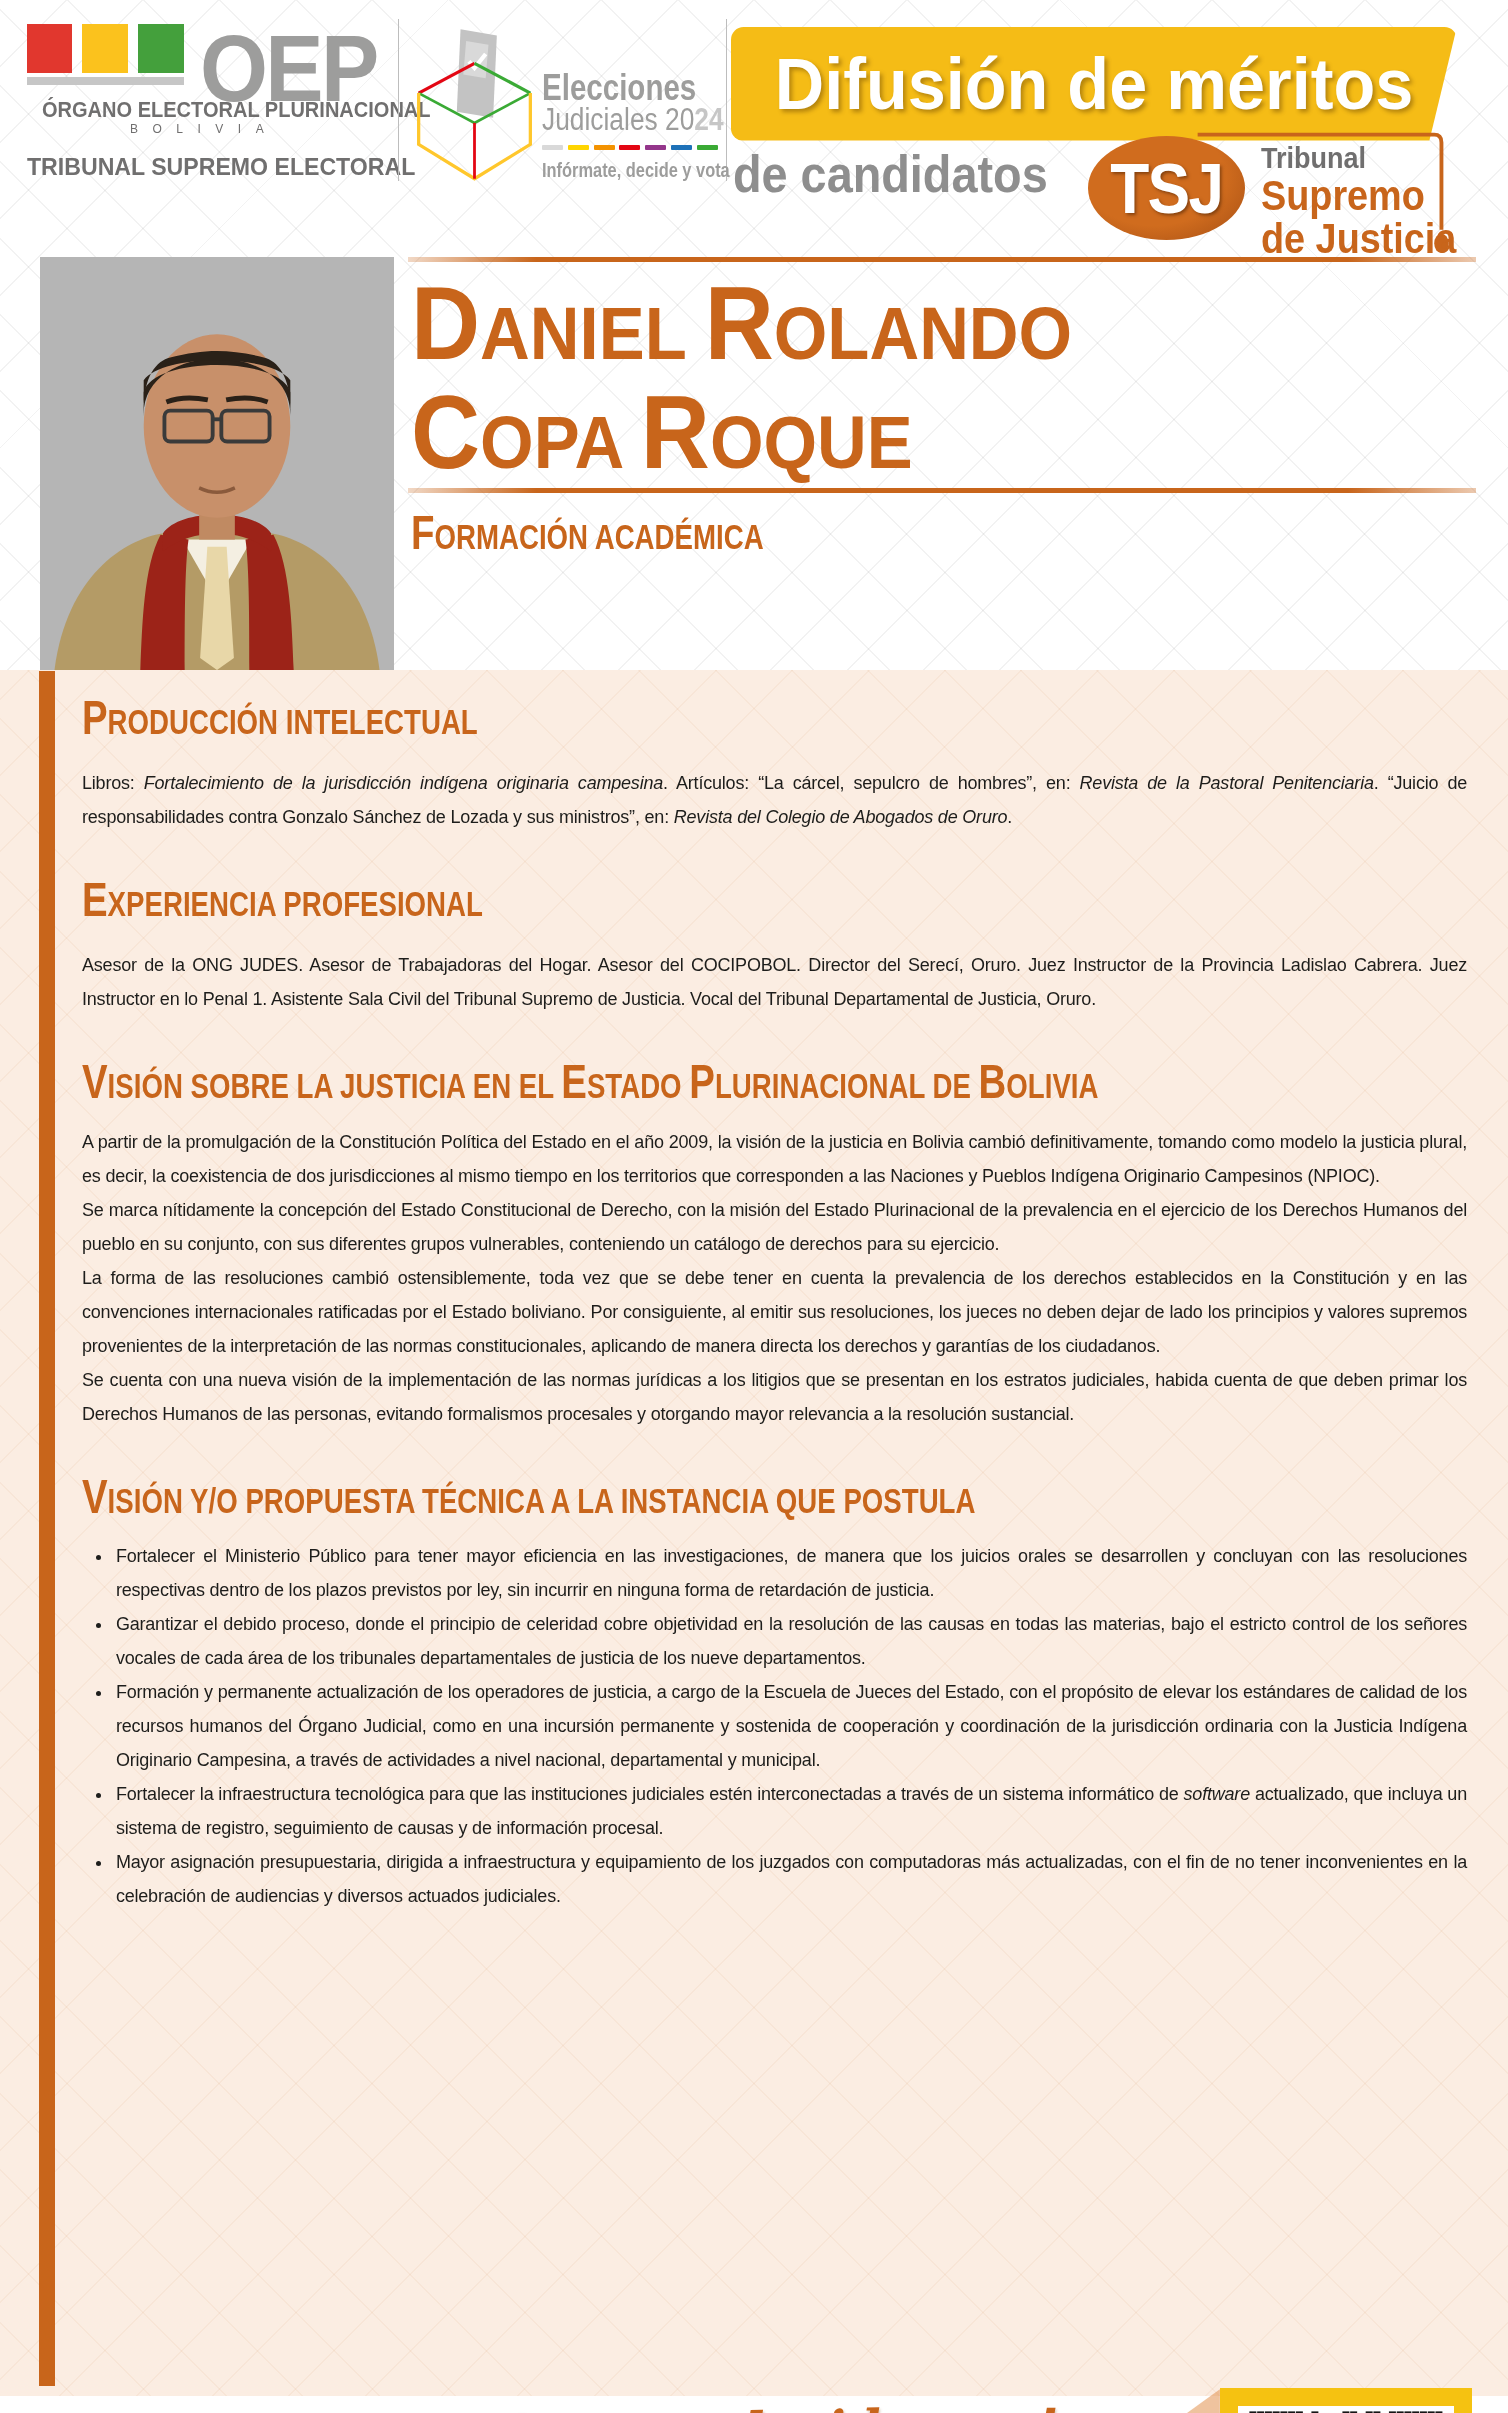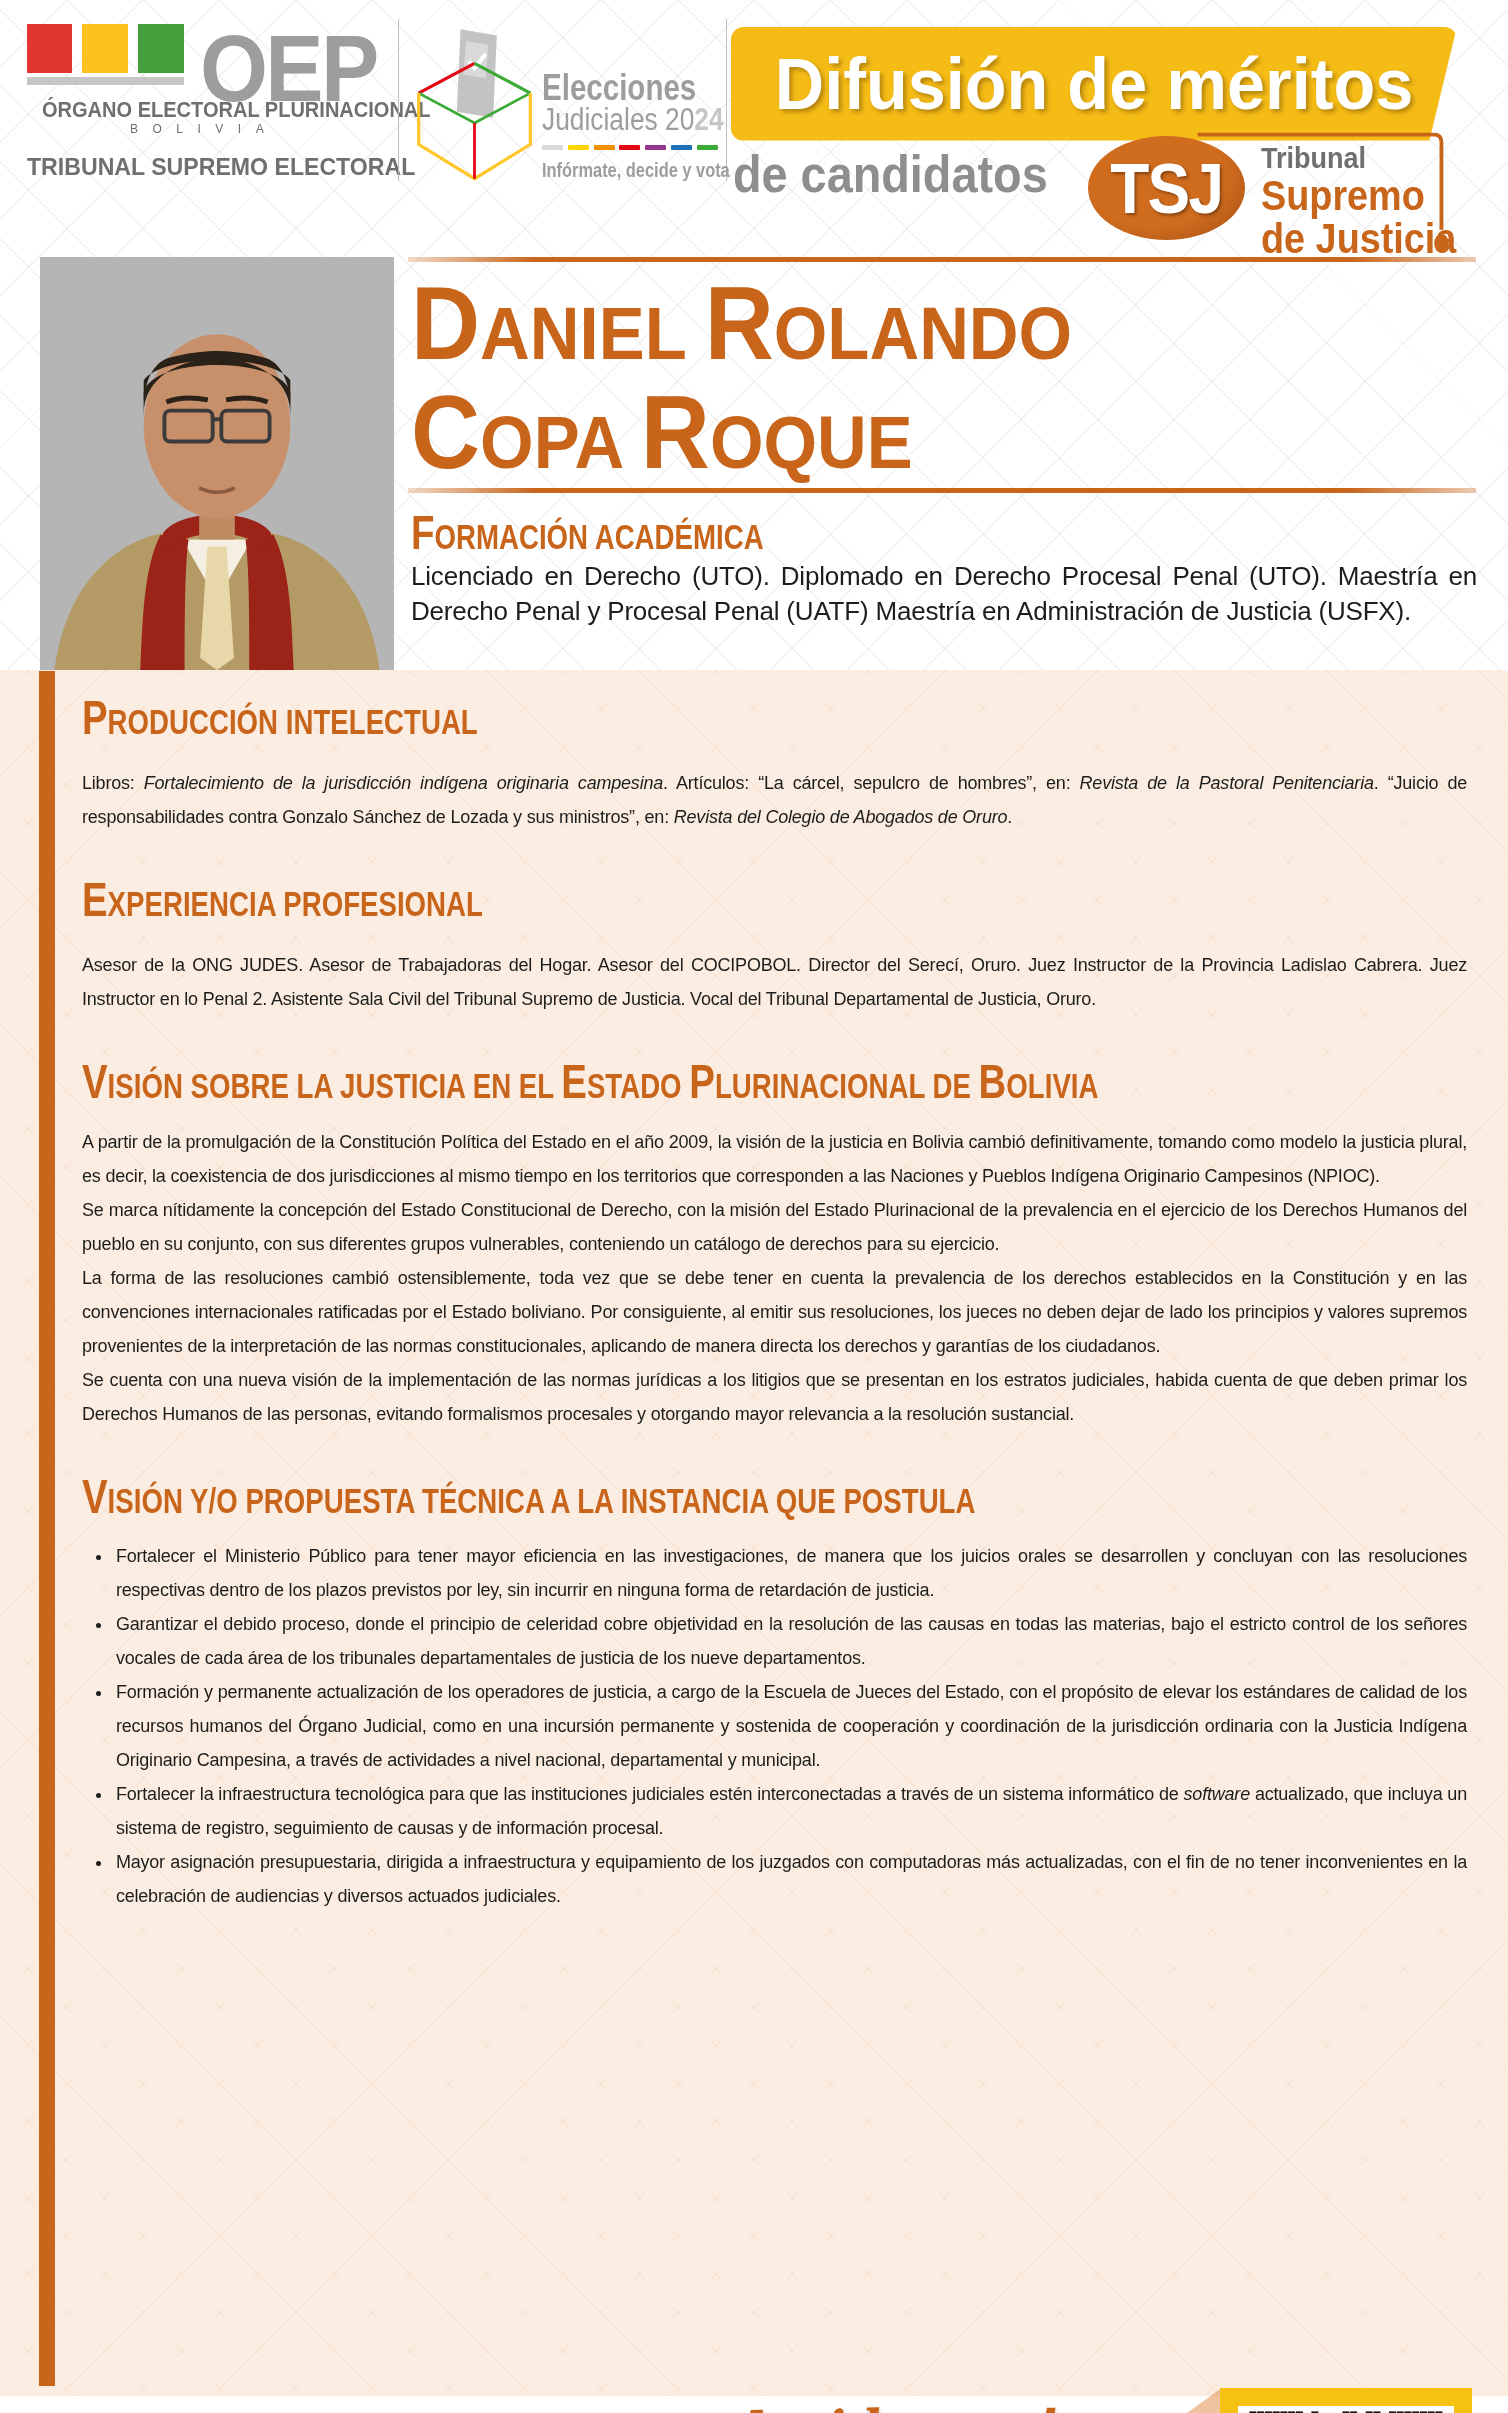--- a/index.html
+++ b/index.html
@@ -187,30 +187,29 @@
   <div class="abs rule rule-top"></div>
   <div class="abs name">
     <div><span class="bigc">D</span><span class="smc">A</span><span class="smc">N</span><span class="smc">I</span><span class="smc">E</span><span class="smc">L</span><span class="smc"> </span><span class="bigc">R</span><span class="smc">O</span><span class="smc">L</span><span class="smc">A</span><span class="smc">N</span><span class="smc">D</span><span class="smc">O</span></div>
     <div><span class="bigc">C</span><span class="smc">O</span><span class="smc">P</span><span class="smc">A</span><span class="smc"> </span><span class="bigc">R</span><span class="smc">O</span><span class="smc">Q</span><span class="smc">U</span><span class="smc">E</span></div>
   </div>
   <div class="abs rule rule-bot"></div>
 
   <div class="abs formacion-h">
     <span class="h-orange"><span class="bigc">F</span><span class="smc">O</span><span class="smc">R</span><span class="smc">M</span><span class="smc">A</span><span class="smc">C</span><span class="smc">I</span><span class="smc">Ó</span><span class="smc">N</span><span class="smc"> </span><span class="smc">A</span><span class="smc">C</span><span class="smc">A</span><span class="smc">D</span><span class="smc">É</span><span class="smc">M</span><span class="smc">I</span><span class="smc">C</span><span class="smc">A</span></span>
   </div>
-  <div class="abs formacion-t">Licenciado en Derecho (UTO). Diplomado en Derecho Procesal Penal (UTO). Maestría en Derecho Penal y Procesal Penal (UATF) Maestría en Administración de Justicia (USFX).</div>
 
   <div class="abs body-cream">
     <div class="sec">
       <h2><span class="h-orange"><span class="bigc">P</span><span class="smc">R</span><span class="smc">O</span><span class="smc">D</span><span class="smc">U</span><span class="smc">C</span><span class="smc">C</span><span class="smc">I</span><span class="smc">Ó</span><span class="smc">N</span><span class="smc"> </span><span class="smc">I</span><span class="smc">N</span><span class="smc">T</span><span class="smc">E</span><span class="smc">L</span><span class="smc">E</span><span class="smc">C</span><span class="smc">T</span><span class="smc">U</span><span class="smc">A</span><span class="smc">L</span></span></h2>
       <p class="bodytxt"><span>Libros: </span><span class="it">Fortalecimiento de la jurisdicción indígena originaria campesina</span><span>. Artículos: “La cárcel, sepulcro de hombres”, en: </span><span class="it">Revista de la Pastoral Penitenciaria</span><span>. “Juicio de responsabilidades contra Gonzalo Sánchez de Lozada y sus ministros”, en: </span><span class="it">Revista del Colegio de Abogados de Oruro</span><span>.</span></p>
     </div>
     <div class="sec">
       <h2><span class="h-orange"><span class="bigc">E</span><span class="smc">X</span><span class="smc">P</span><span class="smc">E</span><span class="smc">R</span><span class="smc">I</span><span class="smc">E</span><span class="smc">N</span><span class="smc">C</span><span class="smc">I</span><span class="smc">A</span><span class="smc"> </span><span class="smc">P</span><span class="smc">R</span><span class="smc">O</span><span class="smc">F</span><span class="smc">E</span><span class="smc">S</span><span class="smc">I</span><span class="smc">O</span><span class="smc">N</span><span class="smc">A</span><span class="smc">L</span></span></h2>
-      <p class="bodytxt">Asesor de la ONG JUDES. Asesor de Trabajadoras del Hogar. Asesor del COCIPOBOL. Director del Serecí, Oruro. Juez Instructor de la Provincia Ladislao Cabrera. Juez Instructor en lo Penal 2. Asistente Sala Civil del Tribunal Supremo de Justicia. Vocal del Tribunal Departamental de Justicia, Oruro.</p>
+      <p class="bodytxt">Asesor de la ONG JUDES. Asesor de Trabajadoras del Hogar. Asesor del COCIPOBOL. Director del Serecí, Oruro. Juez Instructor de la Provincia Ladislao Cabrera. Juez Instructor en lo Penal 1. Asistente Sala Civil del Tribunal Supremo de Justicia. Vocal del Tribunal Departamental de Justicia, Oruro.</p>
     </div>
     <div class="sec">
       <h2><span class="h-orange"><span class="bigc">V</span><span class="smc">I</span><span class="smc">S</span><span class="smc">I</span><span class="smc">Ó</span><span class="smc">N</span><span class="smc"> </span><span class="smc">S</span><span class="smc">O</span><span class="smc">B</span><span class="smc">R</span><span class="smc">E</span><span class="smc"> </span><span class="smc">L</span><span class="smc">A</span><span class="smc"> </span><span class="smc">J</span><span class="smc">U</span><span class="smc">S</span><span class="smc">T</span><span class="smc">I</span><span class="smc">C</span><span class="smc">I</span><span class="smc">A</span><span class="smc"> </span><span class="smc">E</span><span class="smc">N</span><span class="smc"> </span><span class="smc">E</span><span class="smc">L</span><span class="smc"> </span><span class="bigc">E</span><span class="smc">S</span><span class="smc">T</span><span class="smc">A</span><span class="smc">D</span><span class="smc">O</span><span class="smc"> </span><span class="bigc">P</span><span class="smc">L</span><span class="smc">U</span><span class="smc">R</span><span class="smc">I</span><span class="smc">N</span><span class="smc">A</span><span class="smc">C</span><span class="smc">I</span><span class="smc">O</span><span class="smc">N</span><span class="smc">A</span><span class="smc">L</span><span class="smc"> </span><span class="smc">D</span><span class="smc">E</span><span class="smc"> </span><span class="bigc">B</span><span class="smc">O</span><span class="smc">L</span><span class="smc">I</span><span class="smc">V</span><span class="smc">I</span><span class="smc">A</span></span></h2>
       <div class="bodytxt">
           <p>A partir de la promulgación de la Constitución Política del Estado en el año 2009, la visión de la justicia en Bolivia cambió definitivamente, tomando como modelo la justicia plural, es decir, la coexistencia de dos jurisdicciones al mismo tiempo en los territorios que corresponden a las Naciones y Pueblos Indígena Originario Campesinos (NPIOC).</p>
           <p>Se marca nítidamente la concepción del Estado Constitucional de Derecho, con la misión del Estado Plurinacional de la prevalencia en el ejercicio de los Derechos Humanos del pueblo en su conjunto, con sus diferentes grupos vulnerables, conteniendo un catálogo de derechos para su ejercicio.</p>
           <p>La forma de las resoluciones cambió ostensiblemente, toda vez que se debe tener en cuenta la prevalencia de los derechos establecidos en la Constitución y en las convenciones internacionales ratificadas por el Estado boliviano. Por consiguiente, al emitir sus resoluciones, los jueces no deben dejar de lado los principios y valores supremos provenientes de la interpretación de las normas constitucionales, aplicando de manera directa los derechos y garantías de los ciudadanos.</p>
           <p>Se cuenta con una nueva visión de la implementación de las normas jurídicas a los litigios que se presentan en los estratos judiciales, habida cuenta de que deben primar los Derechos Humanos de las personas, evitando formalismos procesales y otorgando mayor relevancia a la resolución sustancial.</p>
         </div>
     </div>

